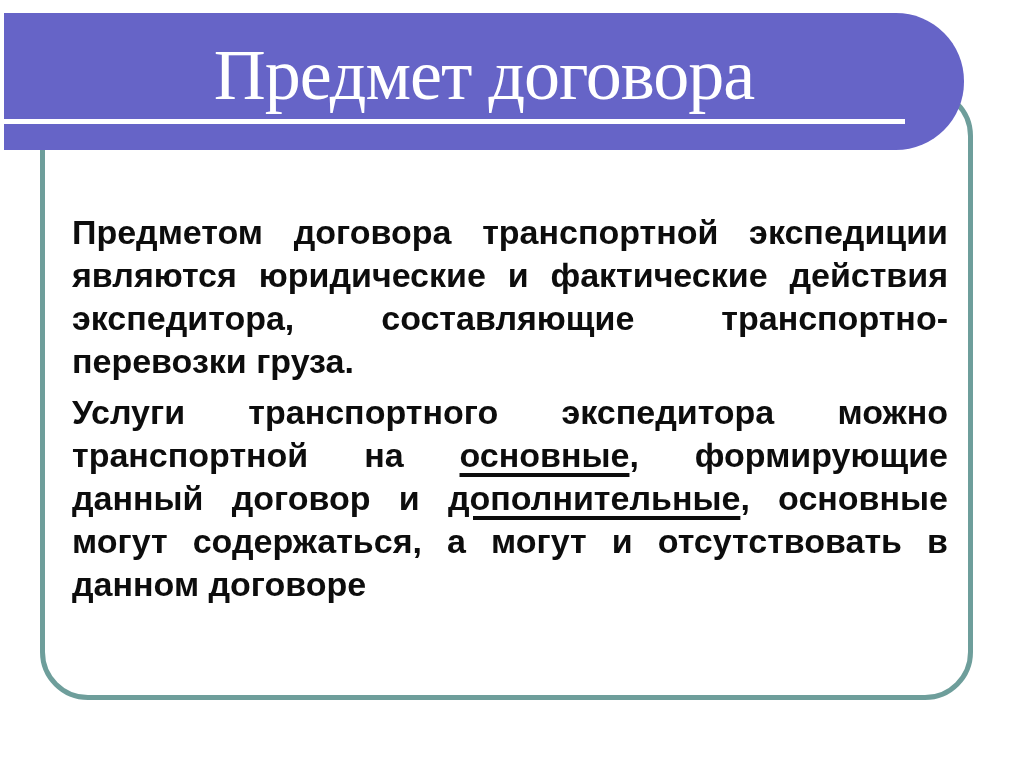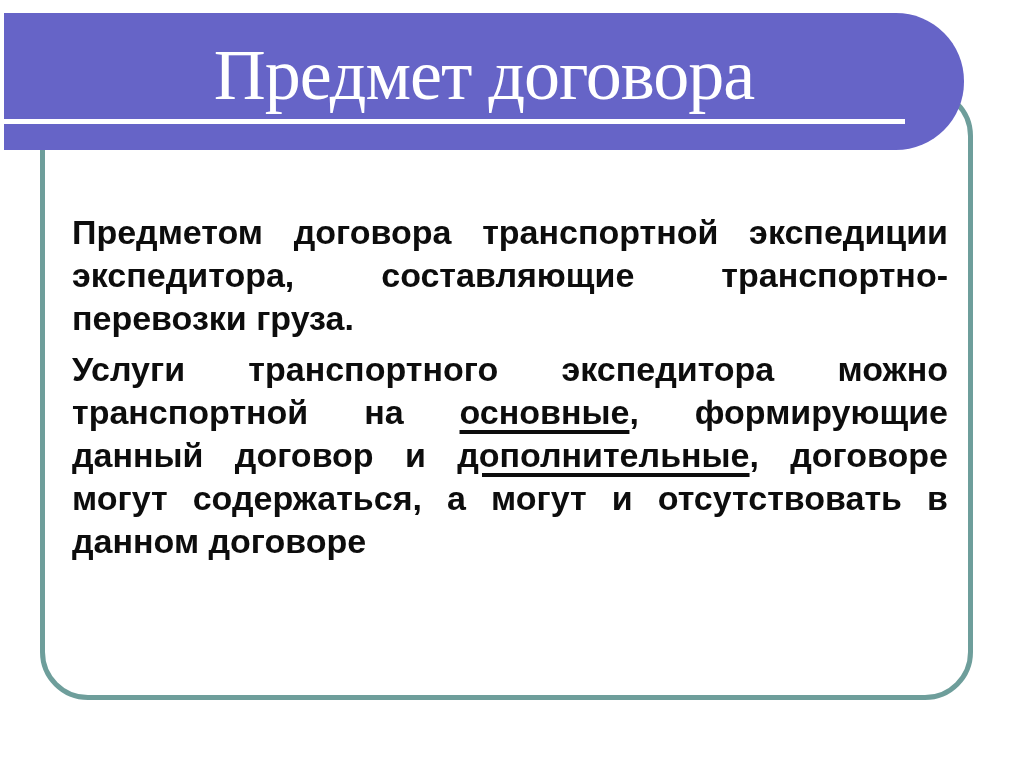--- a/index.html
+++ b/index.html
@@ -104,26 +104,27 @@
 
   <div class="title-banner">
     <div class="slide-title">Предмет договора</div>
   </div>
   <div class="banner-divider"></div>
 
   <div class="body-text">
 
     <div class="paragraph">
       <div class="line"><span>Предметом договора транспортной экспедиции</span></div>
+      <div class="line"><span>являются юридические и фактические действия</span></div>
       <div class="line"><span>экспедитора, составляющие транспортно-</span></div>
       <div class="line last"><span>перевозки груза.</span></div>
     </div>
 
     <div class="paragraph">
       <div class="line"><span>Услуги транспортного экспедитора можно</span></div>
       <div class="line"><span>транспортной на </span><span class="em">основные</span><span>, формирующие</span></div>
-      <div class="line"><span>данный договор и </span><span class="em">дополнительные</span><span>, договоре</span></div>
+      <div class="line"><span>данный договор и </span><span class="em">дополнительные</span><span>, основные</span></div>
       <div class="line"><span>могут содержаться, а могут и отсутствовать в</span></div>
       <div class="line last"><span>данном договоре</span></div>
     </div>
 
   </div>
 </div>
 
 </body></html>

